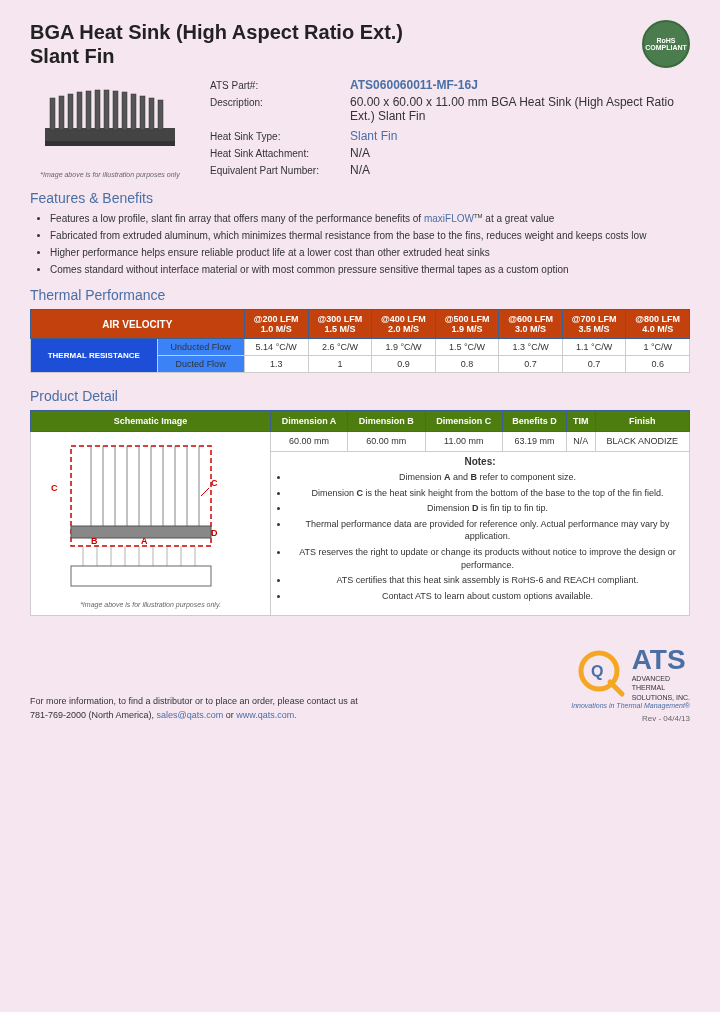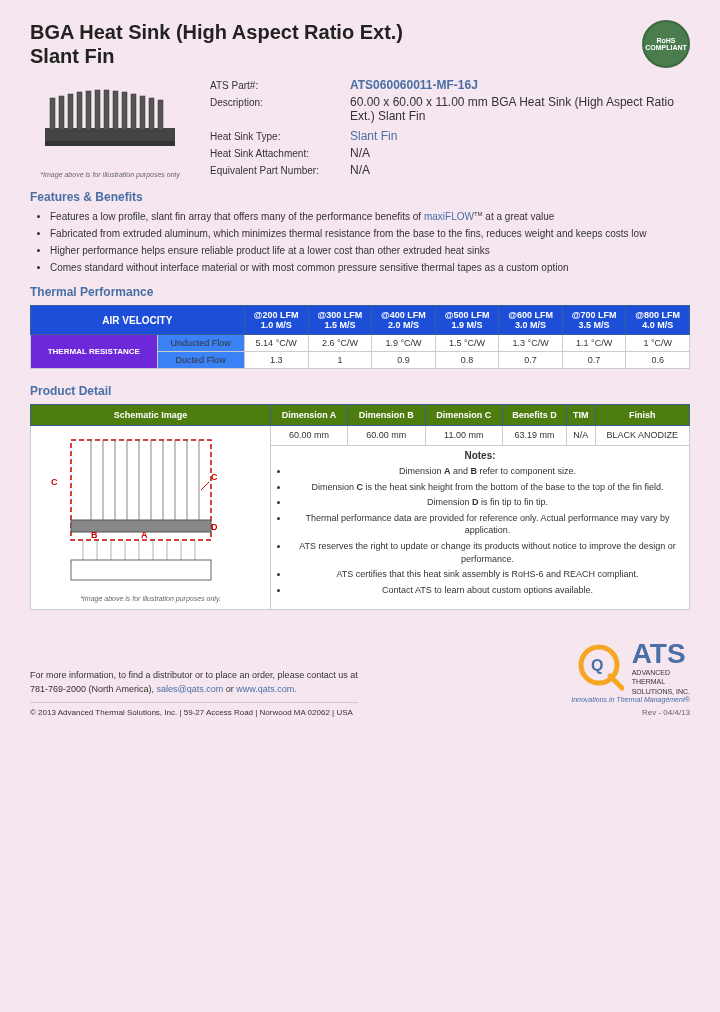--- a/index.html
+++ b/index.html
@@ -76,22 +76,22 @@
     }
     .detail-value.blue-link {
       color: #4a6fa5;
       font-weight: bold;
     }
     .detail-value.blue-text {
       color: #4a6fa5;
     }
     .section-title {
       color: #4a6fa5;
-      font-size: 12px;
-      font-weight: bold;
+      font-size: 14px;
+      font-weight: normal;
       margin-bottom: 6px;
       margin-top: 10px;
     }
     .features-list {
       list-style: disc;
       padding-left: 20px;
       margin-bottom: 10px;
     }
     .features-list li {
       font-size: 10px;
@@ -103,21 +103,21 @@
       color: #4a6fa5;
     }
     
     .thermal-table {
       width: 100%;
       border-collapse: collapse;
       margin-bottom: 15px;
       font-size: 9px;
     }
     .thermal-table .header-row td {
-      background: #1d4ed8;
+      background: #c2410c;
       color: white;
       text-align: center;
       padding: 4px 3px;
       font-weight: bold;
       border: 1px solid #3a5f95;
     }
     .thermal-table .air-velocity-header {
       background: #4a6fa5;
       color: white;
       text-align: center;
@@ -134,21 +134,21 @@
       color: #333;
       text-align: center;
       font-size: 9px;
     }
     .thermal-table .data-cell {
       background: #fff;
       color: #333;
       font-size: 9px;
     }
     .thermal-table .outer-label {
-      background: #6d28d9;
+      background: #1d4ed8;
       color: white;
       font-weight: bold;
       font-size: 8px;
       vertical-align: middle;
       text-align: center;
     }
     
     .product-detail-table {
       width: 100%;
       border-collapse: collapse;
@@ -497,21 +497,20 @@
 
 <div class="footer-section">
   <div>
     <div class="footer-contact">
       <span>For more information, to find a distributor or to place an order, please contact us at</span><br>
       <span>781-769-2000 (North America),</span>
       <a href="#">sales@qats.com</a>
       <span>or</span>
       <a href="#">www.qats.com.</a>
     </div>
-    <div class="footer-copyright">© 2013 Advanced Thermal Solutions, Inc.  |  59-27 Access Road  |  Norwood MA  02062  |  USA</div>
   </div>
   <div class="ats-logo-area">
     <div class="ats-logo">
 
       <svg class="ats-q-icon" viewBox="0 0 50 50">
         <circle cx="22" cy="22" r="18" fill="none" stroke="#f5a623" stroke-width="5"></circle>
         <line x1="33" y1="33" x2="45" y2="45" stroke="#f5a623" stroke-width="5" stroke-linecap="round"></line>
         <text x="14" y="28" fill="#4a6fa5" font-size="16" font-weight="bold">Q</text>
       </svg>
       <div class="ats-text-block">

